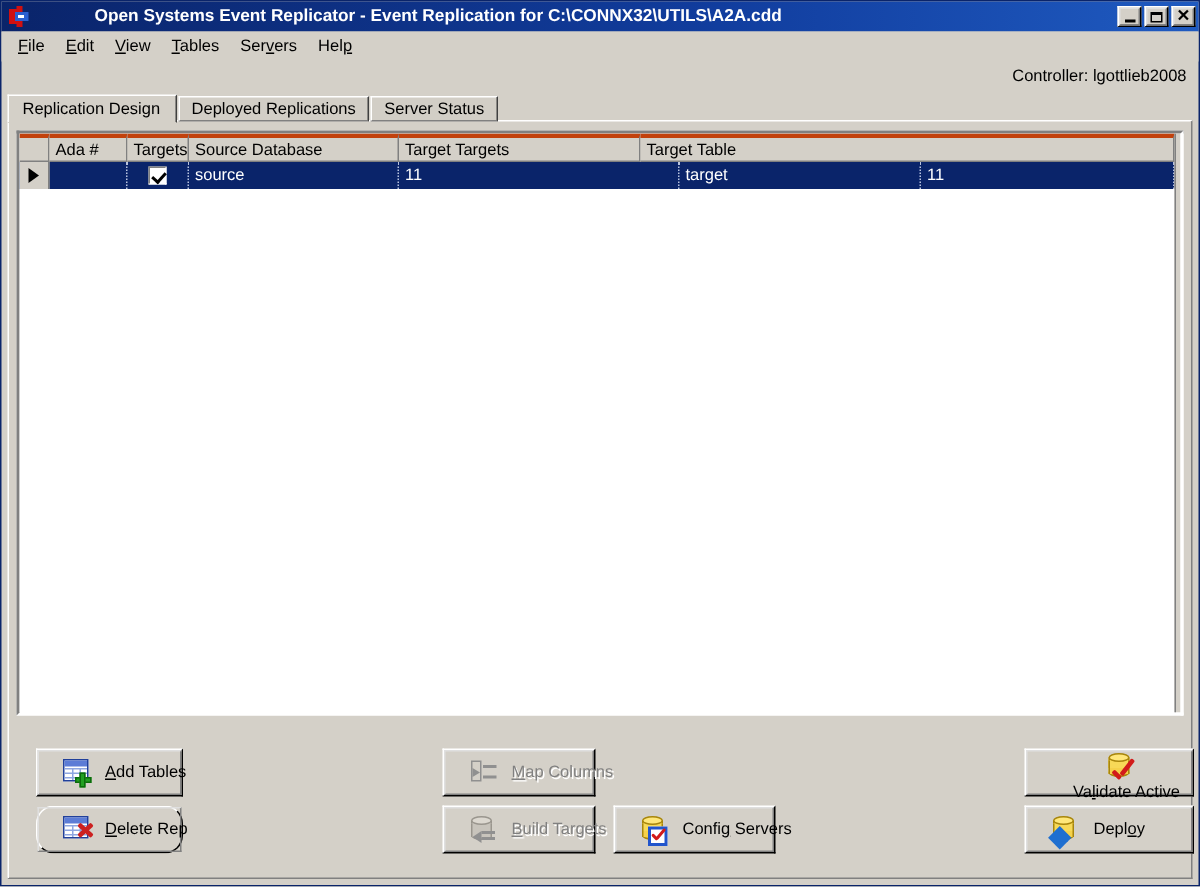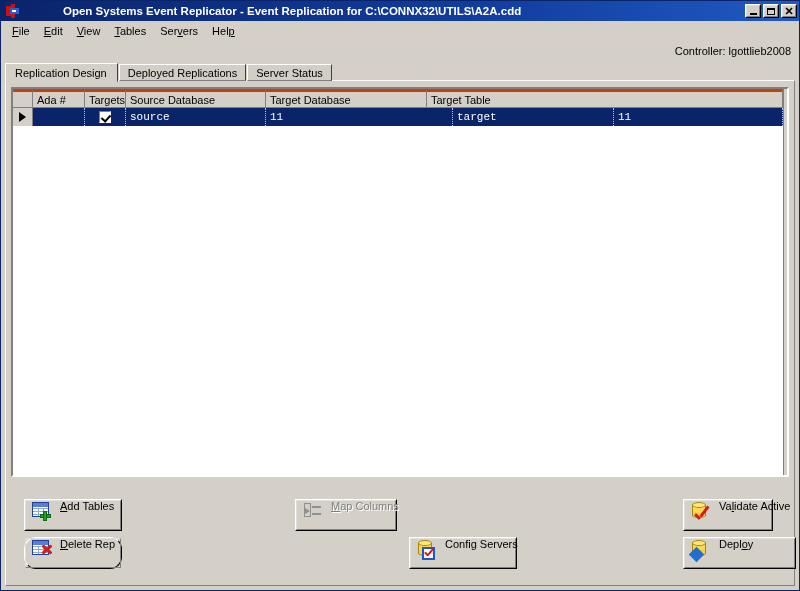--- a/index.html
+++ b/index.html
@@ -167,21 +167,21 @@
     border-top: 3px solid #c2410c;
     display: flex; align-items: center;
     padding-left: 4px;
     font-size: 11px;
     color: #000;
     overflow: hidden;
     white-space: nowrap;
     cursor: default;
   }
   .hcell.sel { width: 20px; padding: 0; }
-  .gridbody { flex: 1 1 auto; background: #ffffff; font-family: Liberation Mono, monospace; }
+  .gridbody { flex: 1 1 auto; background: #ffffff; }
   .grow {
     display: flex;
     height: 18px;
     background: #0a246a;
   }
   .gcell {
     display: flex; align-items: center;
     padding-left: 4px;
     font-size: 11px;
     color: #ffffff;
@@ -231,22 +231,22 @@
   .btnbar {
     position: absolute;
     left: 5px; right: 5px; bottom: 4px;
     height: 86px;
   }
   .btn {
     position: absolute;
     background: #d4d0c8;
     border: 1px solid;
     border-color: #ffffff #000000 #000000 #ffffff;
-    display: flex; 
-    padding-left: 6px;
+    display: flex; align-items: center;
+    padding-left: 16px;
     cursor: default;
     font-size: 11px;
     color: #000;
   }
   .btn::before {
     content: "";
     position: absolute;
     top: 0; left: 0; right: 0; bottom: 0;
     border: 1px solid;
     border-color: #dfdfdf #808080 #808080 #dfdfdf;
@@ -395,21 +395,21 @@
 
     <div class="tabpanel">
 
       <div class="gridwrap">
         <div class="gridmain">
           <div class="gridhead">
             <div class="hcell sel"></div>
             <div class="hcell" style="width:52px;">Ada #</div>
             <div class="hcell" style="width:41px;">Targets</div>
             <div class="hcell" style="width:140px;">Source Database</div>
-            <div class="hcell" style="width:161px;">Target Database</div>
+            <div class="hcell" style="width:161px;">Target Targets</div>
             <div class="hcell" style="flex:1 1 auto;">Target Table</div>
           </div>
           <div class="gridbody">
             <div class="grow">
               <div class="gcell selbar">
                 <div class="rowptr"></div>
               </div>
               <div class="gcell" style="width:52px;"></div>
               <div class="gcell chk" style="width:41px;">
                 <div class="cbox"></div>
@@ -459,35 +459,47 @@
         <div class="btn disabled" style="left:284px;top:4px;width:102px;height:32px;">
           <div class="ico map-icon">
             <div class="mbox"></div>
               <div class="marrow"></div>
             <div class="mln1"></div>
               <div class="mln2"></div>
           </div>
           <div class="lbl"><u>M</u>ap Columns</div>
         </div>
 
+        <div class="btn disabled" style="left:284px;top:42px;width:102px;height:32px;">
+          <div class="ico db-icon gray">
+            <div class="cyl-bot"></div>
+              <div class="cyl-body"></div>
+            <div class="cyl-mid"></div>
+              <div class="cyl-top"></div>
+            <div class="bt-arrow"></div>
+              <div class="bt-bar"></div>
+              <div class="bt-bar2"></div>
+          </div>
+          <div class="lbl"><u>B</u>uild Targets</div>
+        </div>
 
         <div class="btn" style="left:398px;top:42px;width:108px;height:32px;">
           <div class="ico db-icon">
             <div class="cyl-bot"></div>
               <div class="cyl-body"></div>
             <div class="cyl-mid"></div>
               <div class="cyl-top"></div>
             <div class="cfg-chk"></div>
               <div class="cfg-tick1"></div>
               <div class="cfg-tick2"></div>
           </div>
           <div class="lbl">Confi<u>g</u> Servers</div>
         </div>
 
-        <div class="btn" style="left:672px;top:4px;width:90px;height:32px;">
+        <div class="btn" style="left:672px;top:4px;width:113px;height:32px;flex-direction:column;">
           <div class="ico db-icon">
             <div class="cyl-bot"></div>
               <div class="cyl-body"></div>
             <div class="cyl-mid"></div>
               <div class="cyl-top"></div>
             <div class="vchk1"></div>
               <div class="vchk2"></div>
           </div>
           <div class="lbl">Va<u>l</u>idate Active</div>
         </div>

